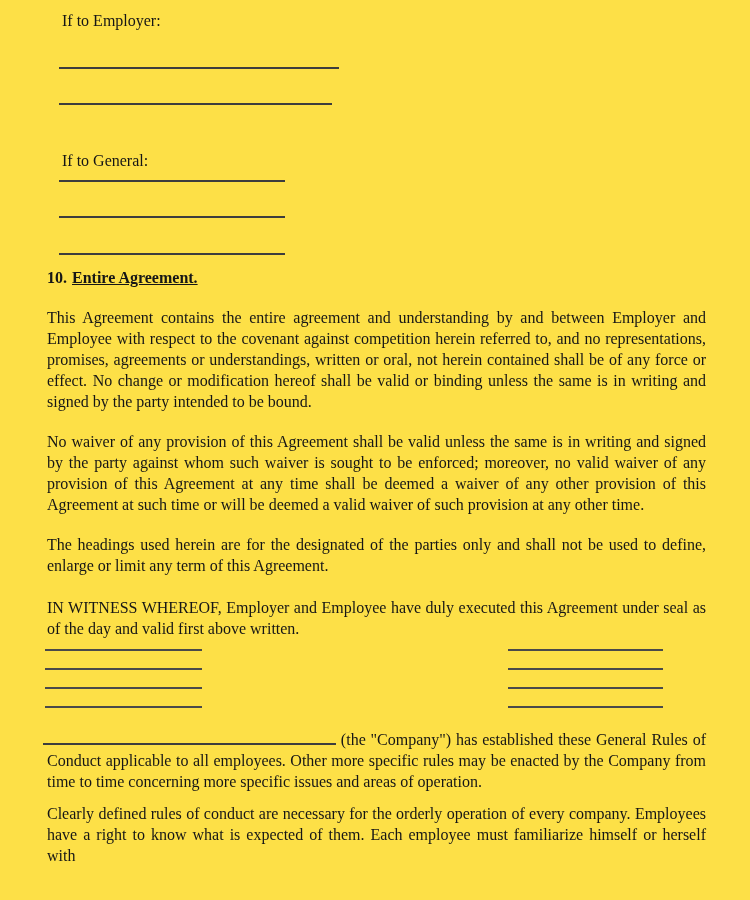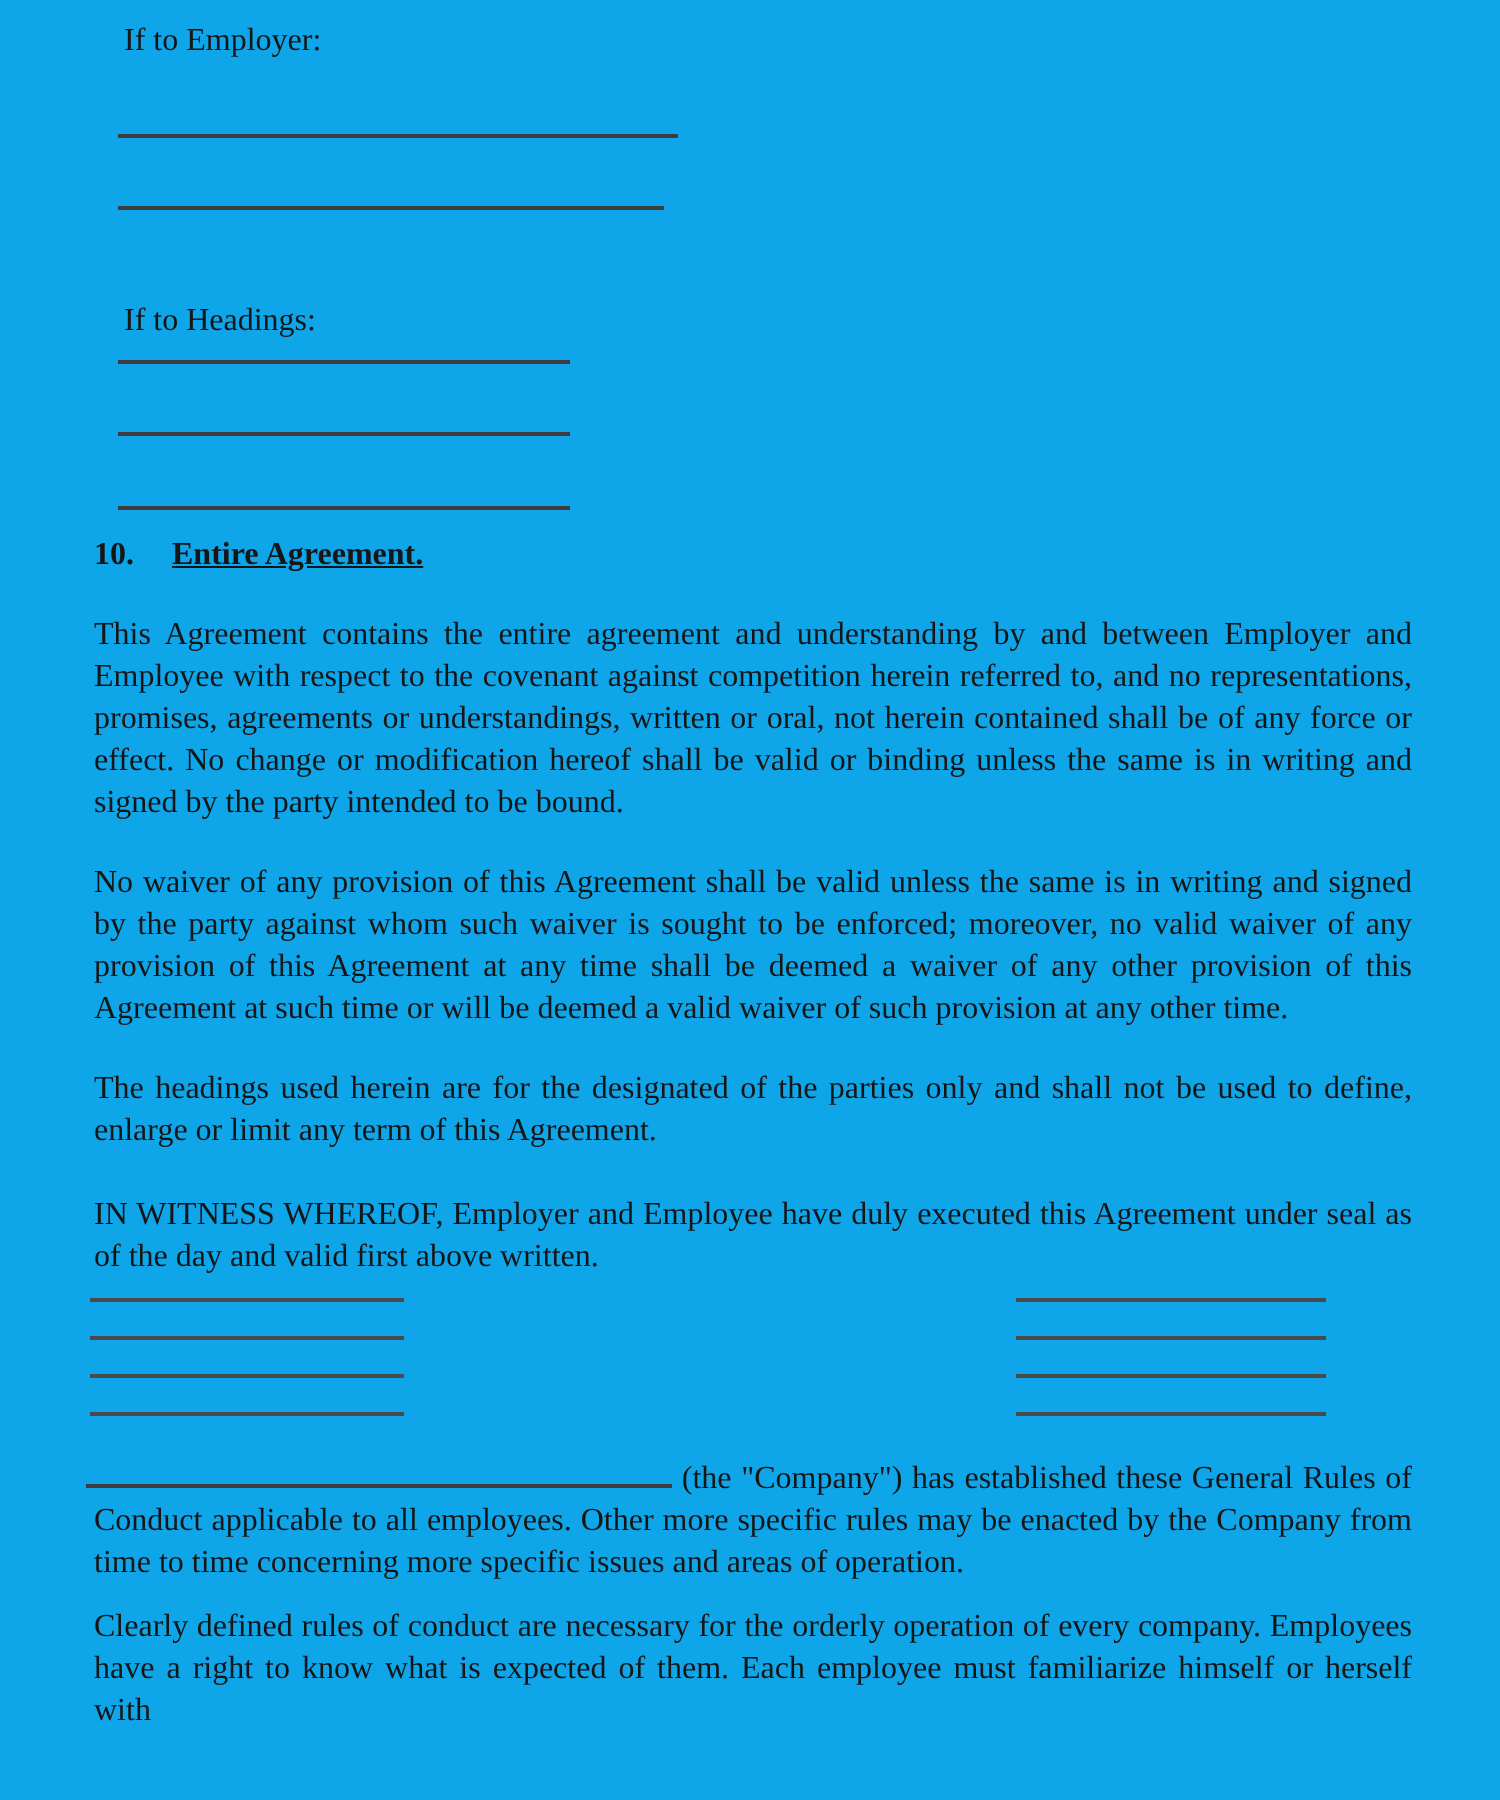--- a/index.html
+++ b/index.html
@@ -2,21 +2,21 @@
 <html><head>
 <meta charset="utf-8">
 <style>
   * { margin: 0; padding: 0; box-sizing: border-box; }
   html, body { background: #e8e8e8; }
   .page {
     position: relative;
     width: 750px;
     height: 900px;
     margin: 0 auto;
-    background: #0ea5e9;
+    background: #fde047;
     color: #161616;
     font-family: "Liberation Serif", "DejaVu Serif", serif;
     font-size: 16px;
     line-height: 21px;
     overflow: hidden;
   }
   .content { padding: 10px 44px 0 47px; }
 
   .notice-label { margin-left: 15px; }
   .notice-label.employee { margin-top: 45px; }
@@ -32,21 +32,21 @@
   .employee-line-2 { width: 226px; margin-top: 34px; }
   .employee-line-3 { width: 226px; margin-top: 35px; }
 
   .para { text-align: justify; margin-top: 19px; }
   .fallback-para { margin-top: 36px; }
 
   .section-10 { margin-top: 12px; }
   .section-11 { margin-top: 13px; }
   .section-12 { margin-top: 14px; }
   .section-heading { font-weight: bold; }
-  .section-number { margin-right: 19px; }
+  .section-number { margin-right: 5px; }
   .section-title { text-decoration: underline; }
 
   .witness-para { margin-top: 21px; }
 
   .signature-block {
     margin-top: 10px;
     display: flex;
     justify-content: space-between;
     padding-right: 43px;
     margin-left: -2px;
@@ -74,21 +74,21 @@
 <body>
 
 <div class="page">
   <div class="content">
 
     <p class="notice-label employer">If to Employer:</p>
 
     <div class="blank-line employer-line-1"></div>
     <div class="blank-line employer-line-2"></div>
 
-    <p class="notice-label employee">If to Headings:</p>
+    <p class="notice-label employee">If to General:</p>
 
     <div class="blank-line employee-line-1"></div>
     <div class="blank-line employee-line-2"></div>
     <div class="blank-line employee-line-3"></div>
 
 
     <div class="section section-10">
       <p class="section-heading"><span class="section-number">10.</span><span class="section-title">Entire Agreement.</span><span></span></p>
       <p class="para">This Agreement contains the entire agreement and understanding by and between Employer and Employee with respect to the covenant against competition herein referred to, and no representations, promises, agreements or understandings, written or oral, not herein contained shall be of any force or effect.  No change or modification hereof shall be valid or binding unless the same is in writing and signed by the party intended to be bound.</p>
     </div>

